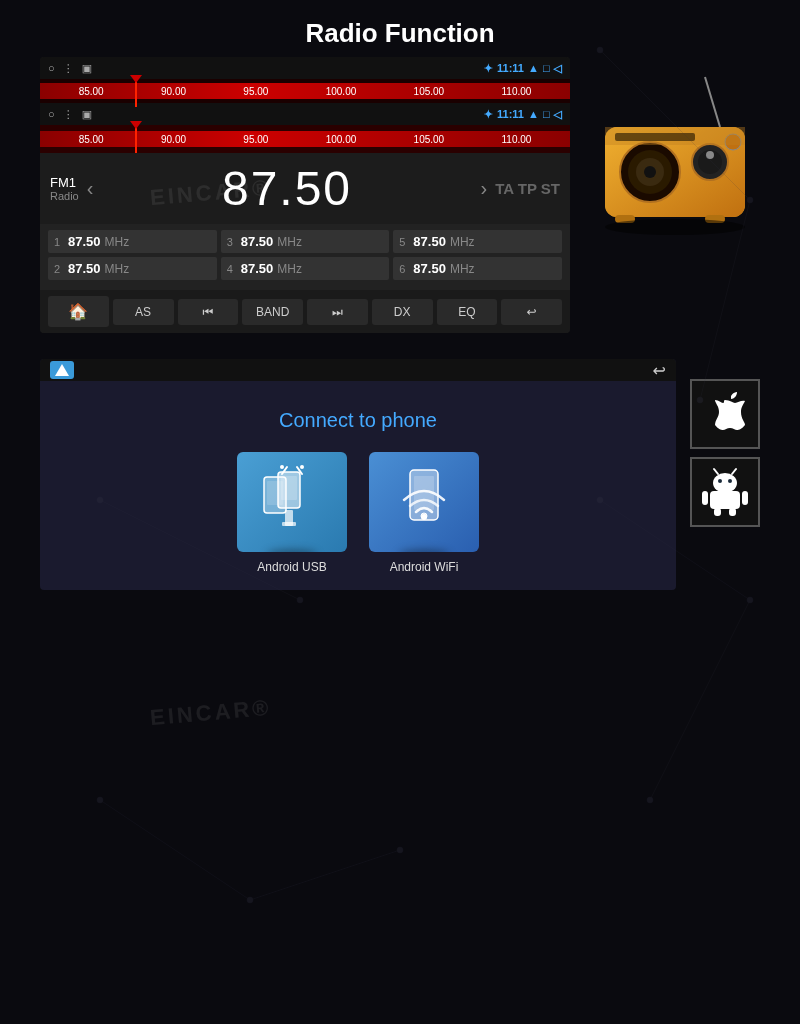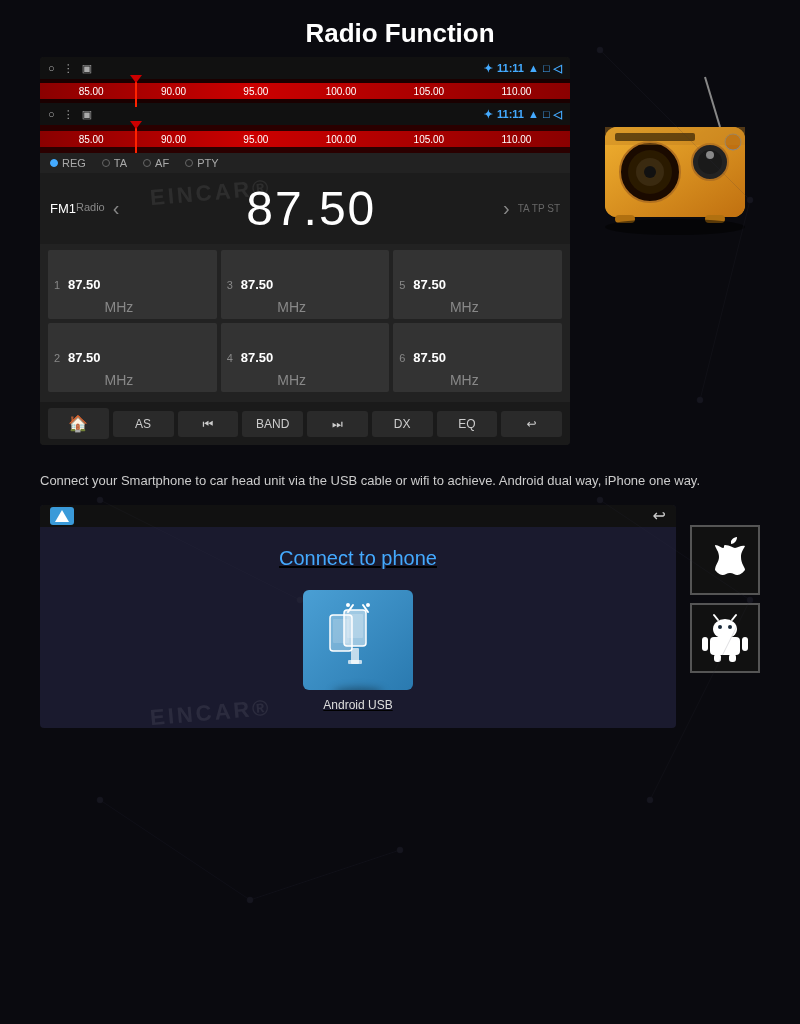--- a/index.html
+++ b/index.html
@@ -182,21 +182,21 @@
     .main-freq-display {
       background: #1c1c1c;
       padding: 8px 10px;
       display: flex;
       align-items: center;
       gap: 8px;
     }
 
     .fm-label {
       display: flex;
-      flex-direction: row;
+      flex-direction: column;
       color: #fff;
       font-size: 13px;
     }
 
     .fm-label .none { color: #888; font-size: 11px; }
 
     .arrow-btn {
       color: #888;
       font-size: 20px;
       cursor: pointer;
@@ -207,22 +207,23 @@
       text-align: center;
       color: #fff;
       font-size: 48px;
       font-weight: 300;
       letter-spacing: 2px;
       font-family: 'Arial', sans-serif;
     }
 
     .ta-tp-st {
       color: #666;
-      font-size: 10px;
+      font-size: 15px;
       text-align: right;
+      font-weight: bold;
     }
 
     
     .preset-grid {
       background: #222;
       padding: 6px 8px;
     }
 
     .preset-row {
       display: flex;
@@ -247,22 +248,21 @@
     }
 
     .preset-freq {
       color: #fff;
       font-size: 13px;
       font-weight: bold;
     }
 
     .preset-mhz {
       color: #888;
-      font-size: 14px;
-      margin-top: 45px;
+      font-size: 12px;
     }
 
     
     .bottom-controls {
       background: #1a1a1a;
       display: flex;
       align-items: center;
       padding: 6px 8px;
       gap: 4px;
     }
@@ -328,22 +328,21 @@
       align-items: center;
       justify-content: center;
     }
 
     .mirror-back-btn {
       color: #ccc;
       font-size: 16px;
     }
 
     .connect-phone-area {
-      padding: 20px 16px 16px;
-      text-decoration: underline;
+      padding: 28px 16px 16px;
     }
 
     .connect-title {
       text-align: center;
       color: #4af;
       font-size: 20px;
       margin-bottom: 20px;
       font-weight: 300;
     }
 
@@ -528,38 +527,20 @@
             <span class="freq-num">85.00</span>
             <span class="freq-num">90.00</span>
             <span class="freq-num">95.00</span>
             <span class="freq-num">100.00</span>
             <span class="freq-num">105.00</span>
             <span class="freq-num">110.00</span>
           </div>
           <div class="freq-marker" style="left:18%;"></div>
         </div>
 
-        <div class="radio-mode-row">
-          <div class="radio-mode-item">
-            <div class="radio-dot active"></div>
-            <span>REG</span>
-          </div>
-          <div class="radio-mode-item">
-            <div class="radio-dot"></div>
-            <span>TA</span>
-          </div>
-          <div class="radio-mode-item">
-            <div class="radio-dot"></div>
-            <span>AF</span>
-          </div>
-          <div class="radio-mode-item">
-            <div class="radio-dot"></div>
-            <span>PTY</span>
-          </div>
-        </div>
 
         <div class="main-freq-display">
           <div class="fm-label">
             <span>FM1</span>
             <span class="none">Radio</span>
           </div>
           <span class="arrow-btn">‹</span>
           <div class="big-freq">87.50</div>
           <span class="arrow-btn">›</span>
           <div class="ta-tp-st">TA TP ST</div>
@@ -646,21 +627,20 @@
           <rect x="30" y="158" width="20" height="8" rx="4" fill="#b07010"></rect>
           <rect x="120" y="158" width="20" height="8" rx="4" fill="#b07010"></rect>
 
           <ellipse cx="90" cy="170" rx="70" ry="8" fill="rgba(0,0,0,0.5)"></ellipse>
         </svg>
       </div>
     </div>
   </div>
 
   <div class="mirror-section">
-    <p class="section-desc">Connect your Smartphone to car head unit via the USB cable or wifi to achieve. Android dual way, iPhone one way.</p>
 
     <div class="mirror-ui-wrapper">
 
       <div class="mirror-screen">
 
         <div class="mirror-status-bar">
           <div class="mirror-icon-left">
             <svg width="16" height="14" viewBox="0 0 16 14" xmlns="http://www.w3.org/2000/svg">
               <polygon points="8,1 15,13 1,13" fill="white"></polygon>
             </svg>
@@ -690,20 +670,38 @@
                   <line x1="45" y1="5" x2="50" y2="12" stroke="white" stroke-width="2" stroke-linecap="round"></line>
                   <circle cx="30" cy="5" r="2" fill="white"></circle>
                   <circle cx="50" cy="5" r="2" fill="white"></circle>
                 </svg>
                 <div class="shadow-phone"></div>
               </div>
               <span class="connect-label">Android USB</span>
             </div>
 
 
+            <div class="connect-option">
+              <div class="connect-tile tile-android-wifi">
+                <svg width="80" height="80" viewBox="0 0 80 80" xmlns="http://www.w3.org/2000/svg">
+
+                  <rect x="26" y="8" width="28" height="50" rx="4" fill="rgba(255,255,255,0.4)" stroke="white" stroke-width="1.5"></rect>
+                  <rect x="30" y="14" width="20" height="34" rx="1" fill="rgba(255,255,255,0.2)"></rect>
+
+                  <circle cx="40" cy="54" r="3" fill="rgba(255,255,255,0.6)" stroke="white" stroke-width="1"></circle>
+
+                  <path d="M 20 38 Q 40 20 60 38" fill="none" stroke="white" stroke-width="2.5" stroke-linecap="round" opacity="0.9"></path>
+                  <path d="M 26 44 Q 40 32 54 44" fill="none" stroke="white" stroke-width="2.5" stroke-linecap="round" opacity="0.8"></path>
+                  <path d="M 32 50 Q 40 42 48 50" fill="none" stroke="white" stroke-width="2.5" stroke-linecap="round" opacity="0.9"></path>
+                  <circle cx="40" cy="55" r="3" fill="white"></circle>
+                </svg>
+                <div class="shadow-phone"></div>
+              </div>
+              <span class="connect-label">Android WiFi</span>
+            </div>
           </div>
         </div>
       </div>
 
       <div class="brand-icons">
 
         <div class="brand-icon-box">
           <svg width="40" height="45" viewBox="0 0 40 45" xmlns="http://www.w3.org/2000/svg">
             <path d="M 26 4 C 26 4 28 0 32 0 C 32 4 29 7 26 7 C 26 7 26 4 26 4 Z" fill="white"></path>
             <path d="M 20 8 C 25 8 28 11 30 11 C 33 11 36 8 40 9 C 38 13 36 15 36 20 C 36 27 40 30 40 33 C 37 37 34 38 32 38 C 30 38 28 36 25 36 C 22 36 20 38 18 38 C 16 38 13 37 10 33 C 10 28 14 25 14 20 C 14 14 10 11 10 8 C 14 8 16 11 18 11 C 20 11 18 8 20 8 Z" fill="white"></path>

